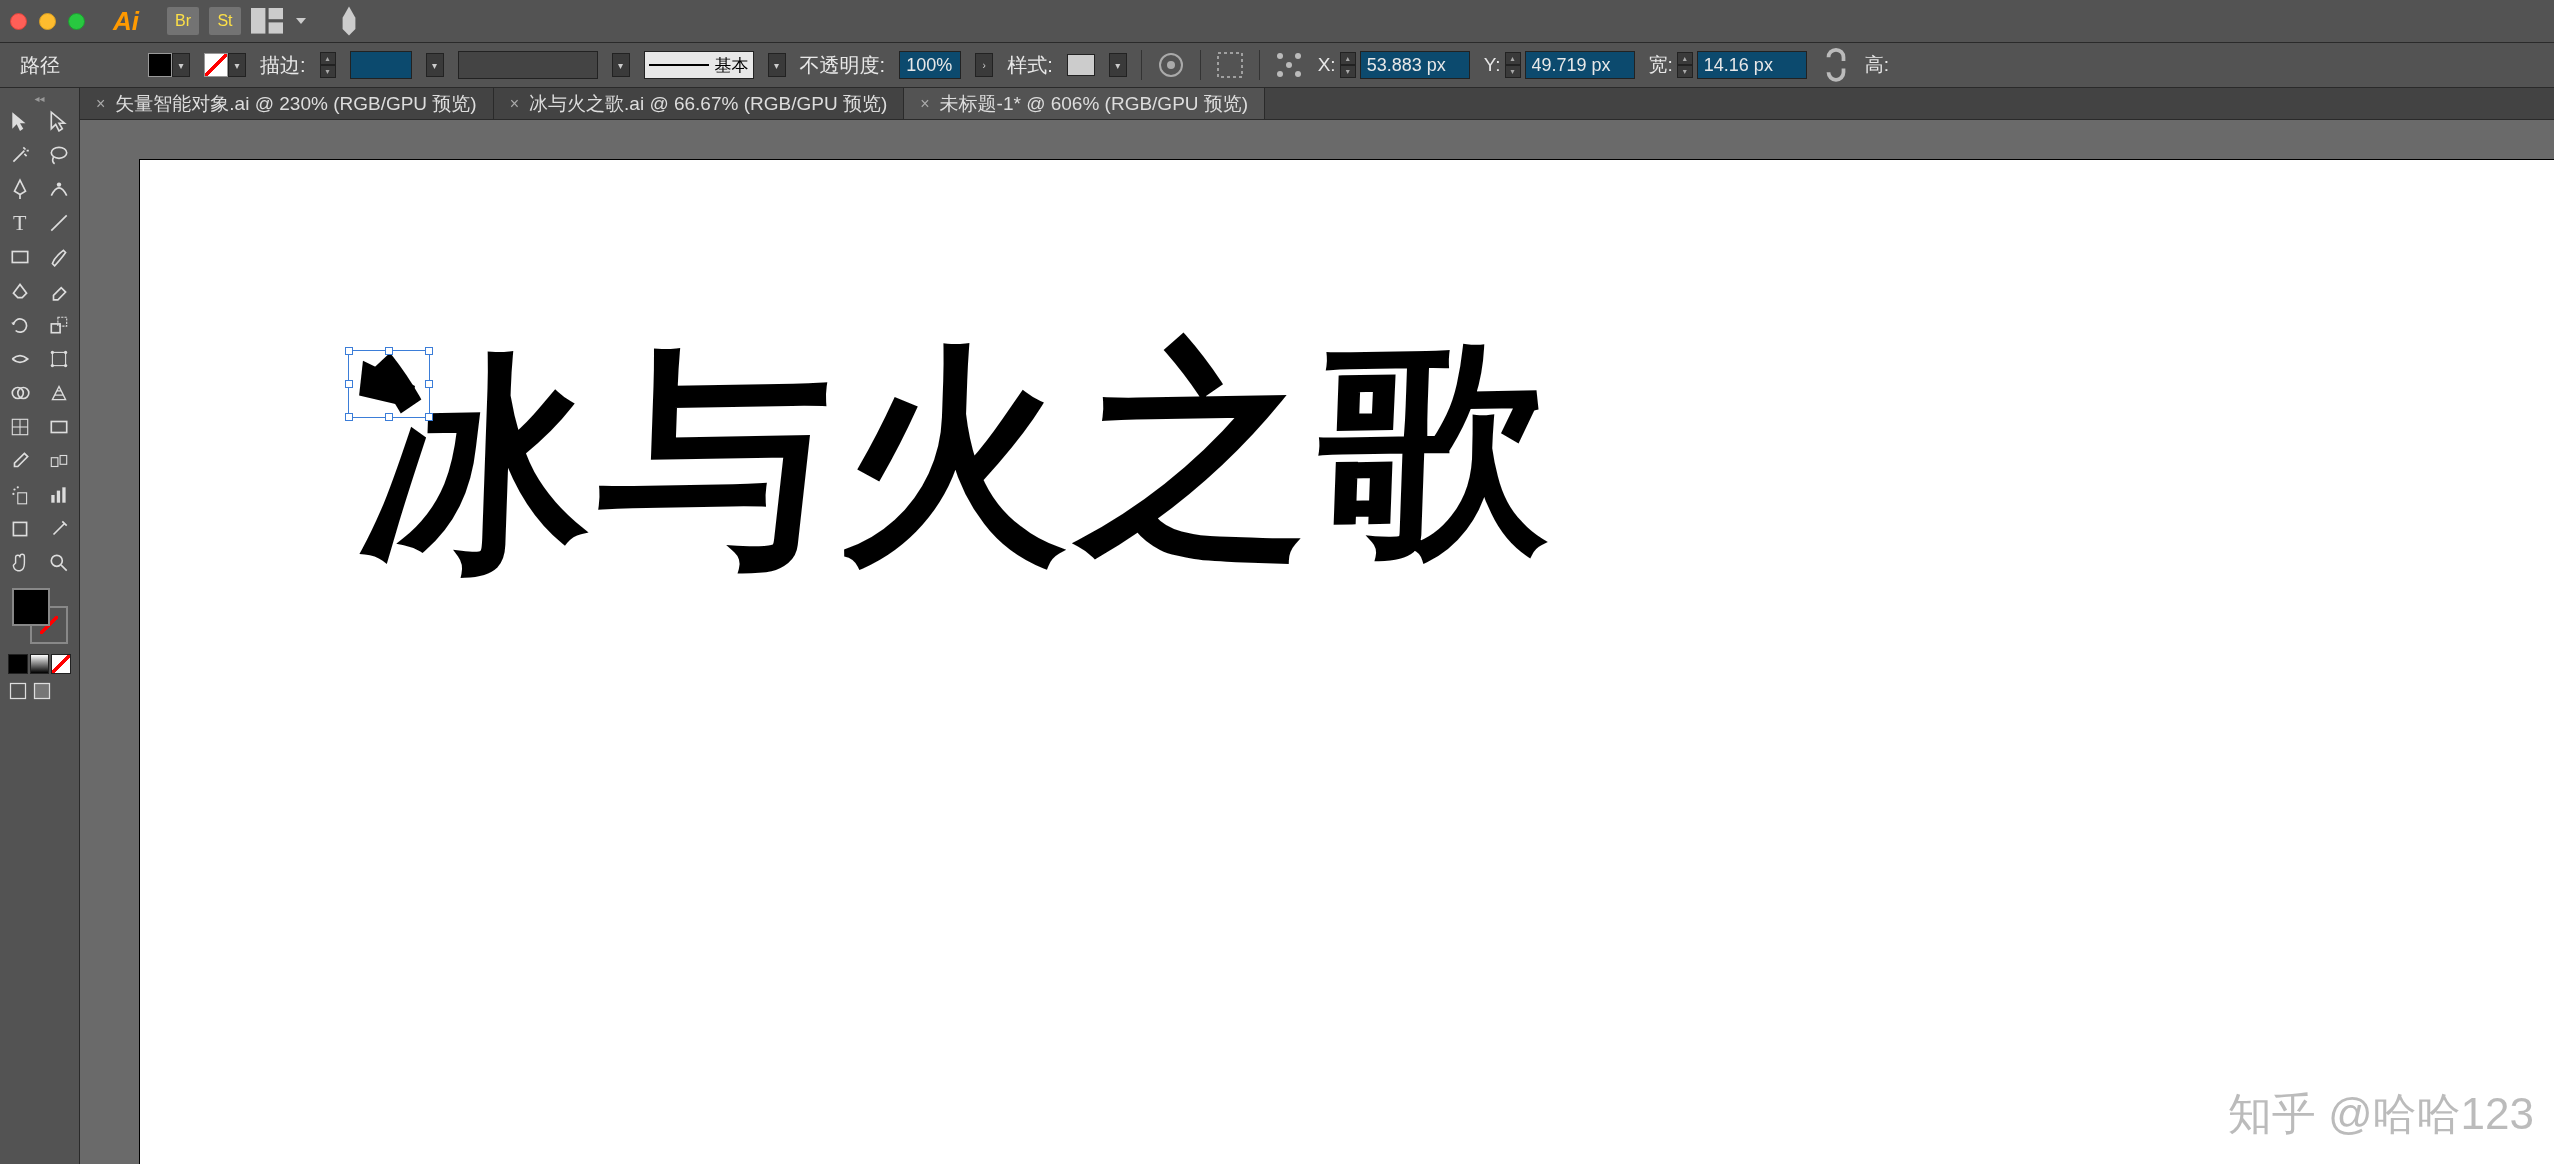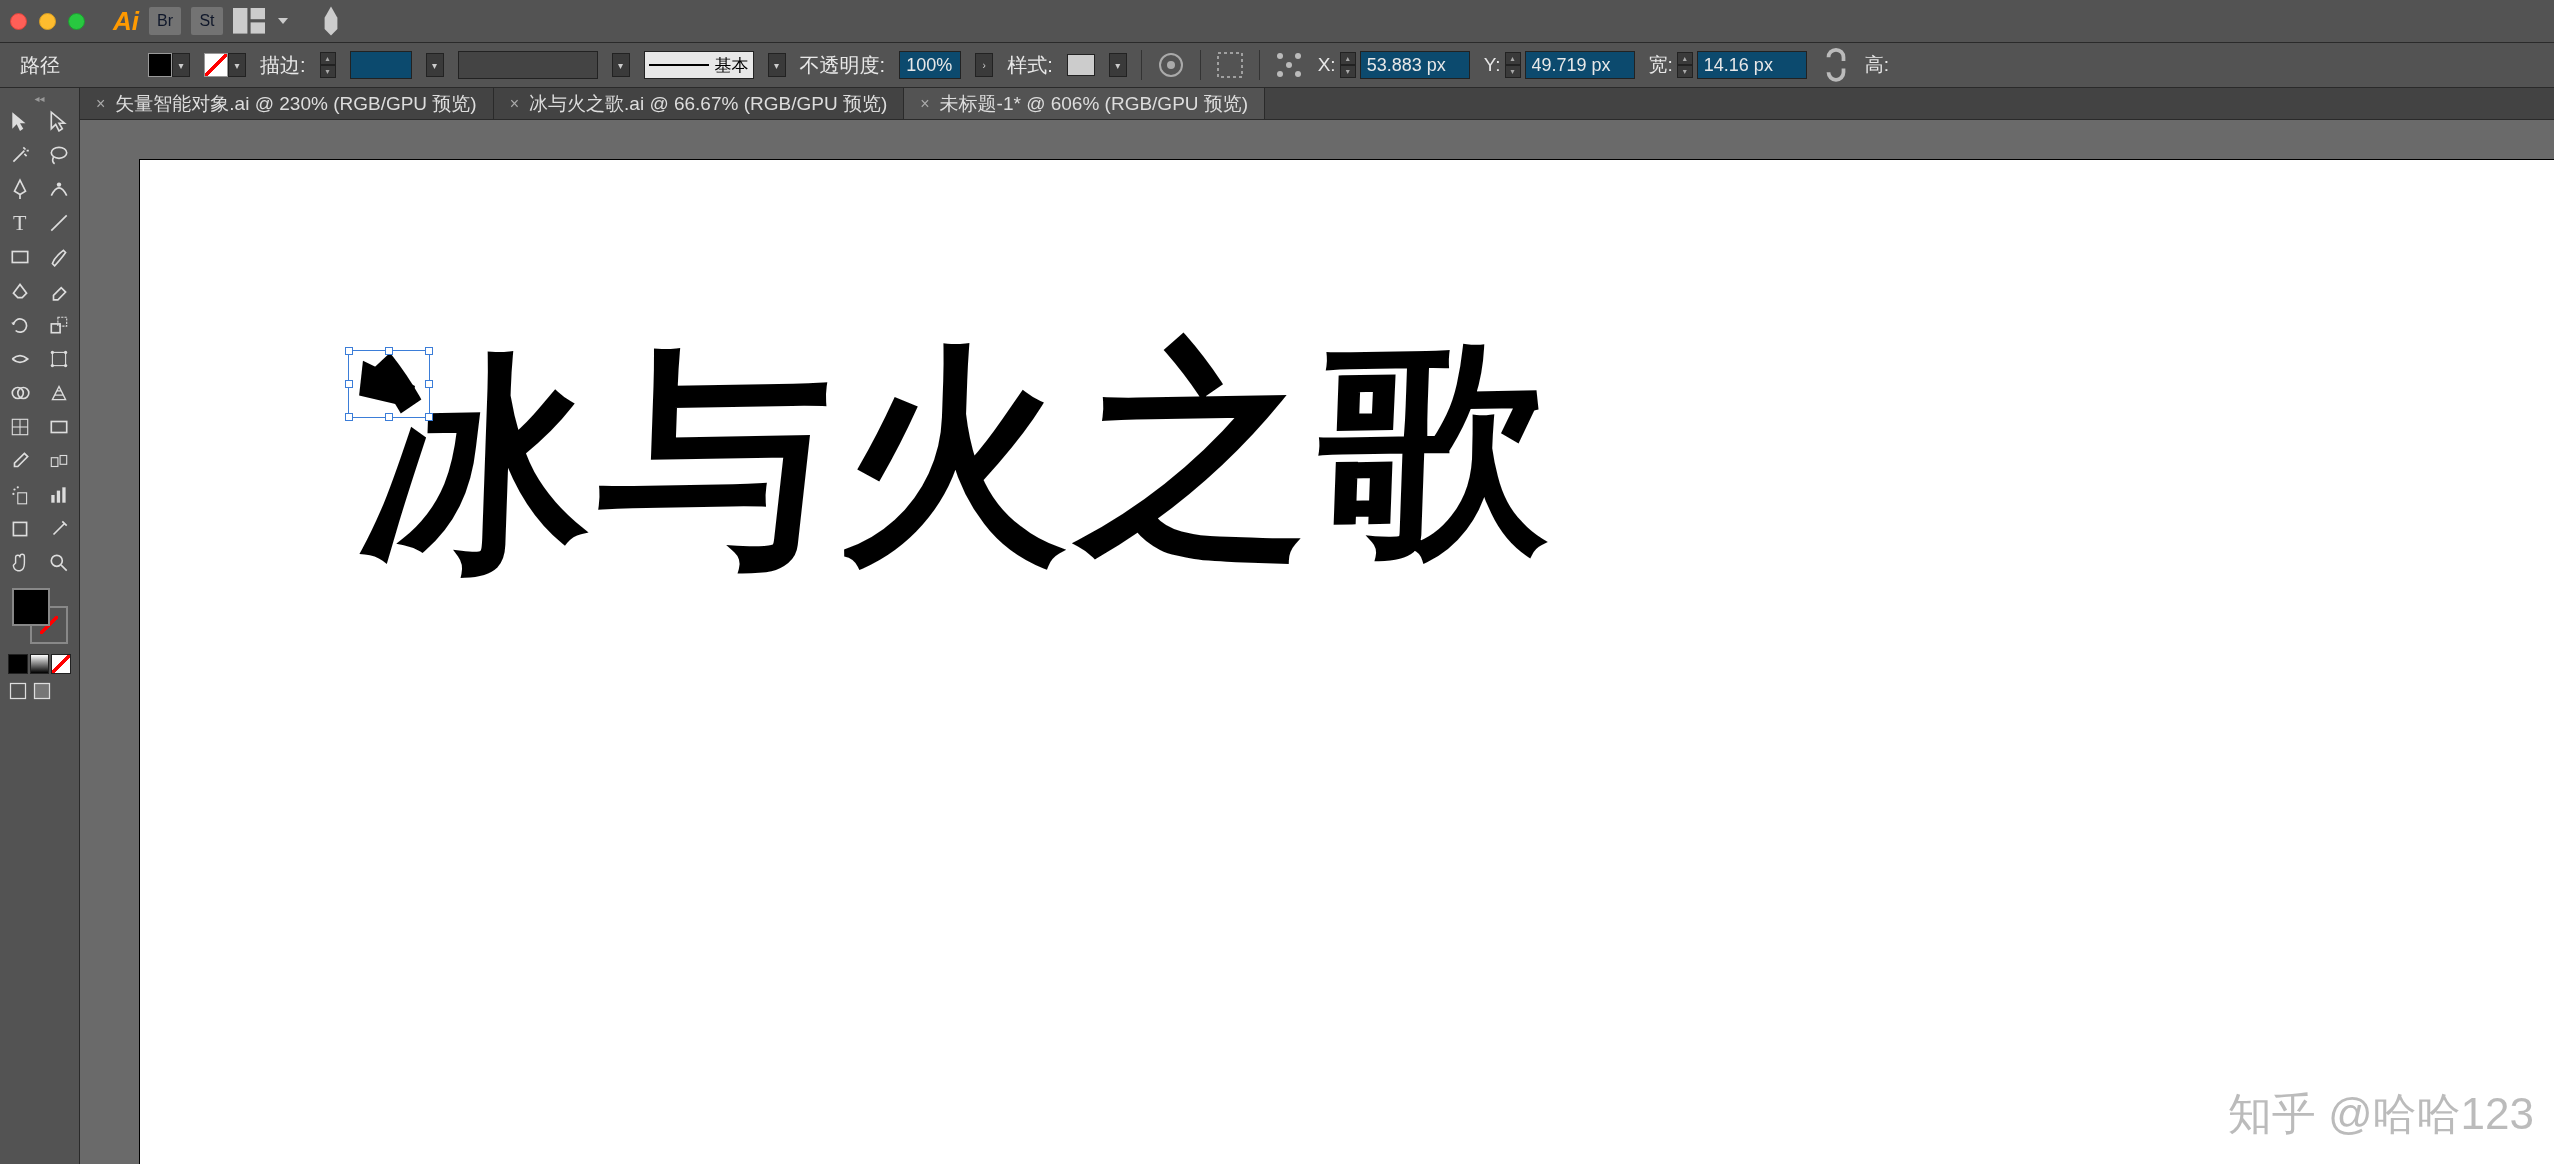--- a/index.html
+++ b/index.html
@@ -5,22 +5,22 @@
 * { margin: 0; padding: 0; box-sizing: border-box; font-family: -apple-system, "Helvetica Neue", Arial, sans-serif; }
 body { background: #535353; overflow: hidden; width: 2554px; height: 1164px; }
 
 
 .topbar { height: 42px; background: #535353; display: flex; align-items: center; padding: 0 10px; gap: 10px; }
 .traffic-lights { display: flex; gap: 12px; align-items: center; }
 .tl { width: 17px; height: 17px; border-radius: 50%; }
 .tl.red { background: #ff5f57; border: 1px solid #d9433b; }
 .tl.yellow { background: #febc2e; border: 1px solid #d89e22; }
 .tl.green { background: #28c840; border: 1px solid #1f9a31; }
-.ai-logo { color: #ff9a00; font-weight: bold; font-size: 26px; margin-left: 18px; font-style: italic; }
-.top-btn { background: #737373; color: #0f172a; width: 32px; height: 28px; display: flex; align-items: center; justify-content: center; font-size: 16px; border-radius: 2px; }
+.ai-logo { color: #ff9a00; font-weight: bold; font-size: 26px; margin-left: 18px; margin-right: 18px; font-style: italic; }
+.top-btn { background: #737373; color: #fde047; width: 32px; height: 28px; display: flex; align-items: center; justify-content: center; font-size: 16px; border-radius: 2px; }
 .top-icon { color: #eee; width: 32px; height: 28px; display: flex; align-items: center; justify-content: center; }
 
 
 .controlbar { height: 46px; background: #535353; border-top: 1px solid #2a2a2a; border-bottom: 1px solid #2a2a2a; display: flex; align-items: center; padding: 0 20px; gap: 14px; color: #e8e8e8; font-size: 20px; }
 .ctrl-label { font-size: 20px; color: #e8e8e8; }
 .swatch-wrap { display: flex; align-items: center; }
 .swatch { width: 24px; height: 24px; border: 1px solid #999; }
 .swatch.black { background: #000; }
 .swatch.nostroke { background: linear-gradient(to top left, #fff 0%, #fff 45%, #ff0000 45%, #ff0000 55%, #fff 55%, #fff 100%); }
 .dd { width: 18px; height: 24px; background: #3a3a3a; display: flex; align-items: center; justify-content: center; color: #ccc; font-size: 10px; border: 1px solid #222; }

